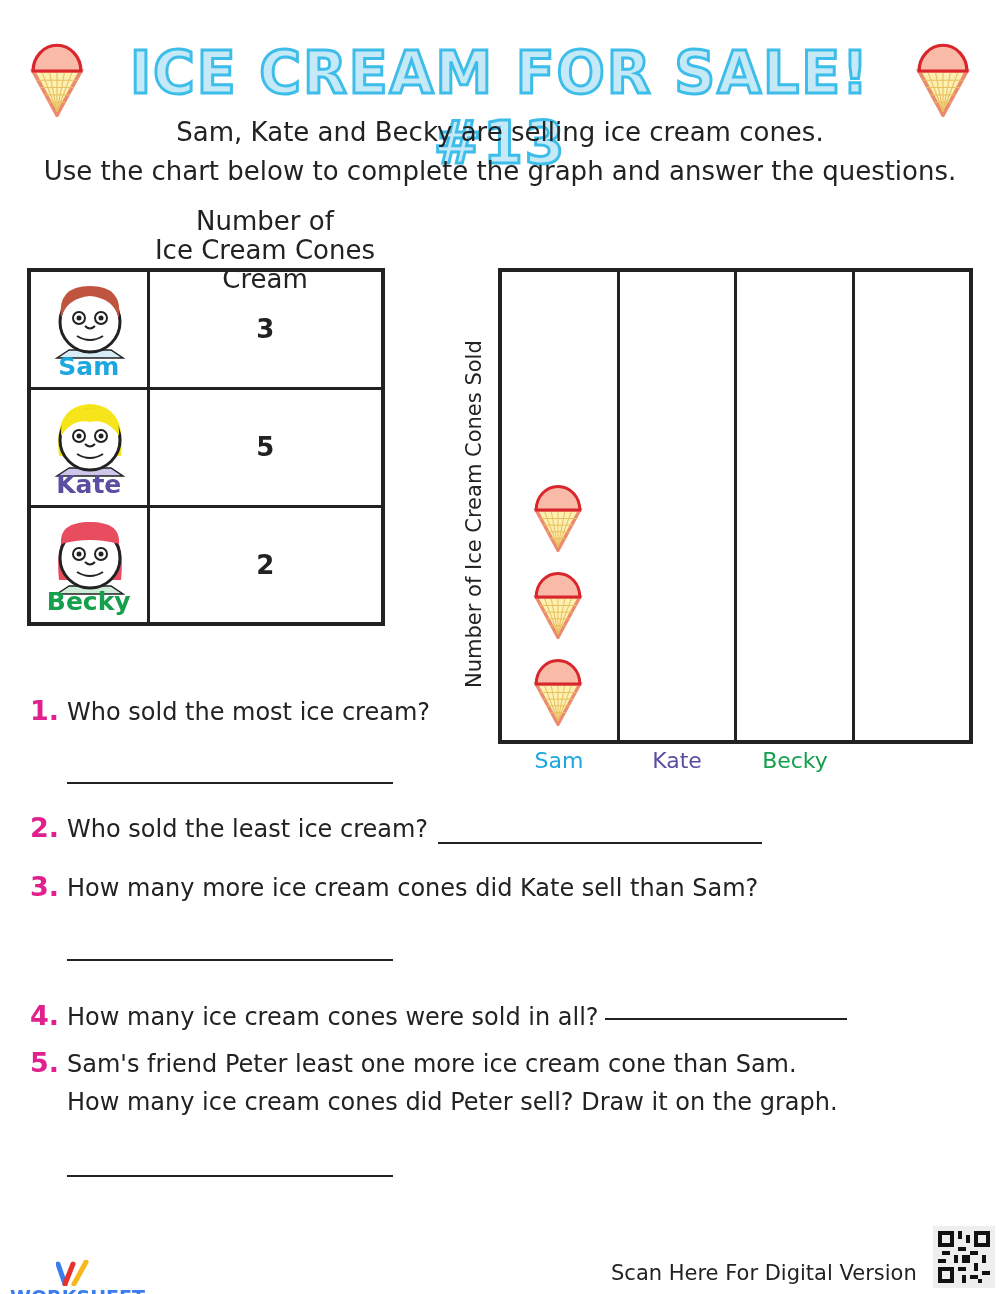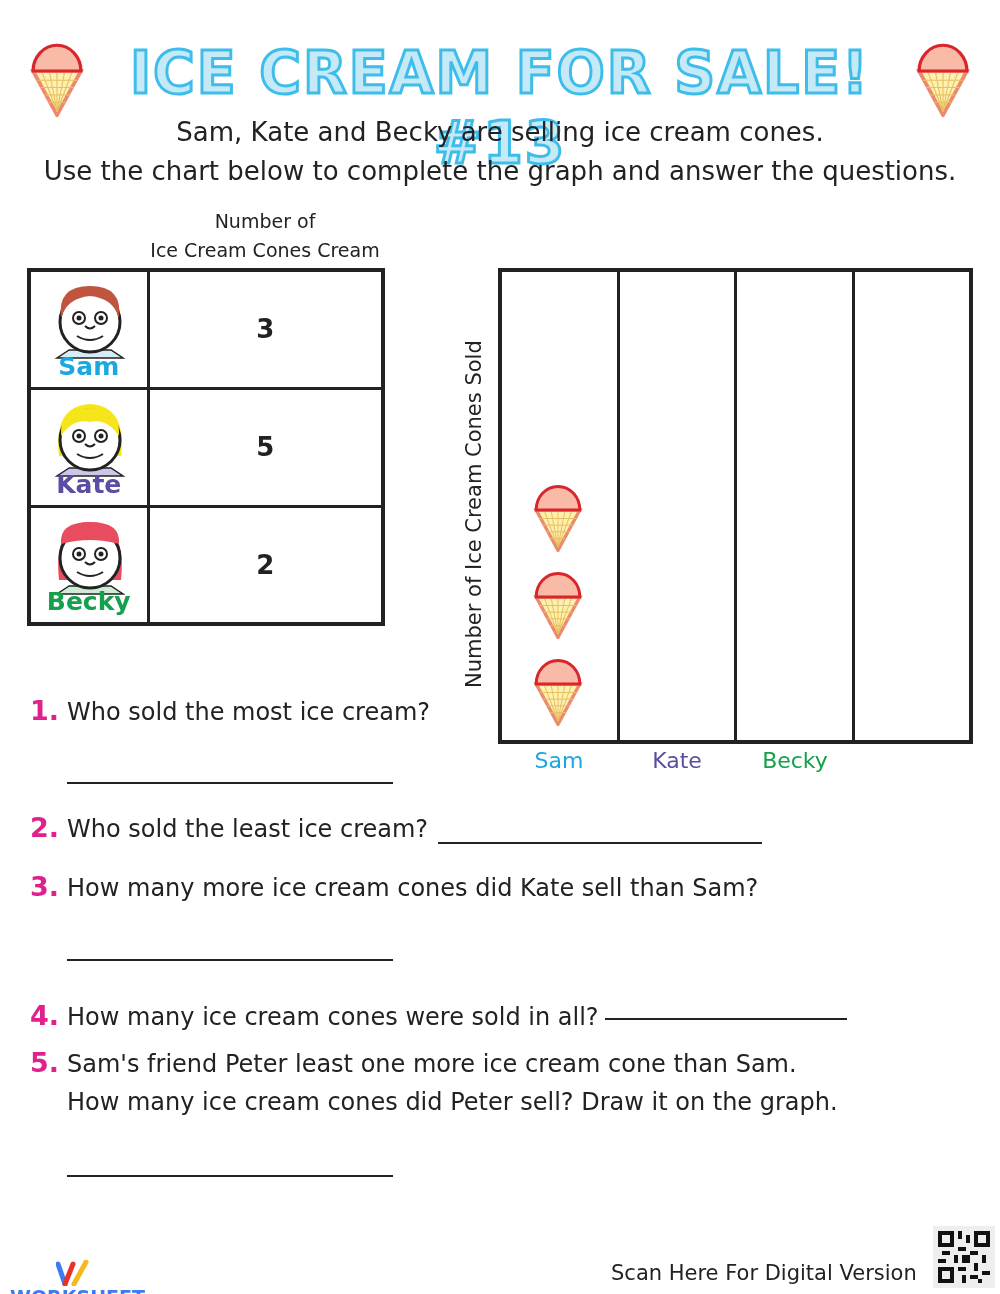--- a/index.html
+++ b/index.html
@@ -9,21 +9,21 @@
   .cone { position: absolute; }
   .title {
     position: absolute; left: 110px; top: 38px; width: 780px; height: 70px;
     font-family: "DejaVu Sans", sans-serif; font-weight: bold; font-size: 58px;
     letter-spacing: 2px; color: #c6e9f8;
     -webkit-text-stroke: 3px #3dbde9; text-align: center; line-height: 70px;
     transform: scaleX(0.98);
   }
   .subtitle { position: absolute; left: 0; width: 1000px; text-align: center; font-size: 26px; color: #222; }
 
-  .tbl-head { position: absolute; left: 140px; width: 250px; text-align: center; font-size: 19px; line-height: 29px; color: #222; }
+  .tbl-head { position: absolute; left: 140px; width: 250px; text-align: center; font-size: 26px; line-height: 29px; color: #222; }
   .data-table { position: absolute; left: 27px; top: 268px; width: 358px; height: 358px; border: 4px solid #222; border-collapse: collapse; }
   .data-table td { border: 3px solid #222; }
   .face-cell { width: 119px; height: 117px; position: relative; text-align: center; vertical-align: bottom; padding-bottom: 6px; }
   .face-cell svg { position: absolute; left: 16px; top: 6px; }
   .name { font-family: "DejaVu Sans", sans-serif; font-weight: bold; font-size: 25px; position: relative; }
   .count-cell { text-align: center; font-weight: bold; font-size: 26px; }
 
   .graph { position: absolute; left: 498px; top: 268px; width: 475px; height: 476px; border: 4px solid #222; display: flex; }
   .graph .col { flex: 1; border-right: 3px solid #222; position: relative; }
   .graph .col:last-child { border-right: none; }

